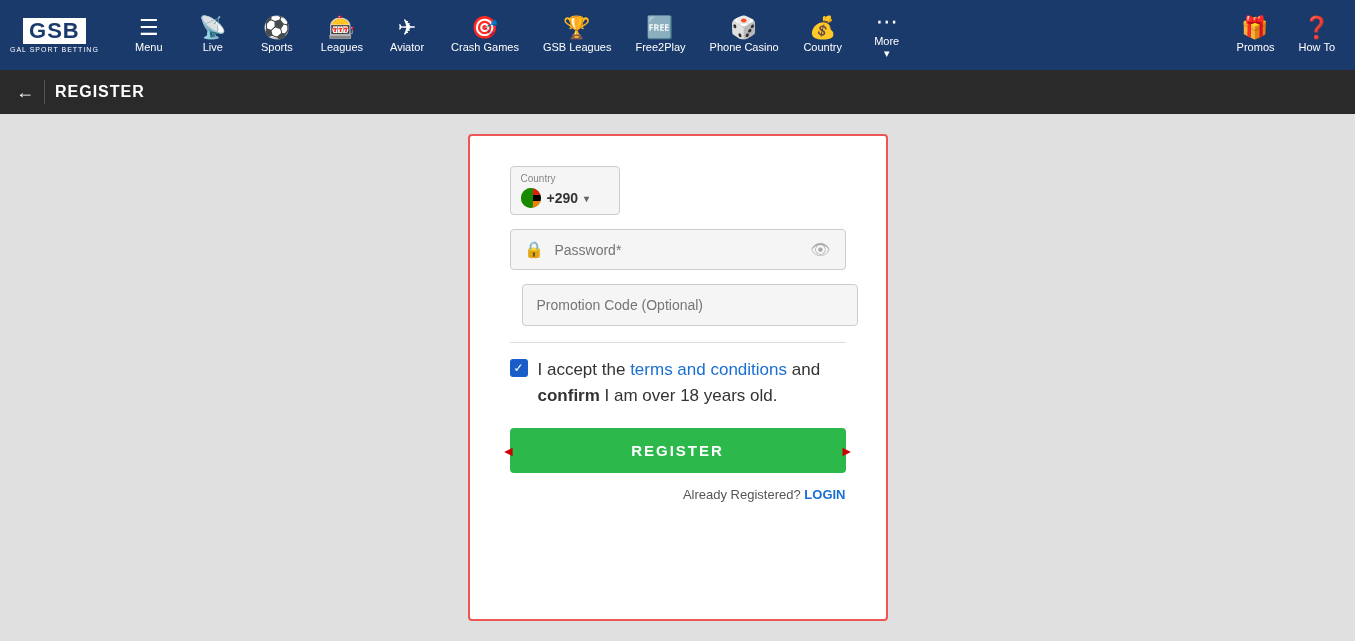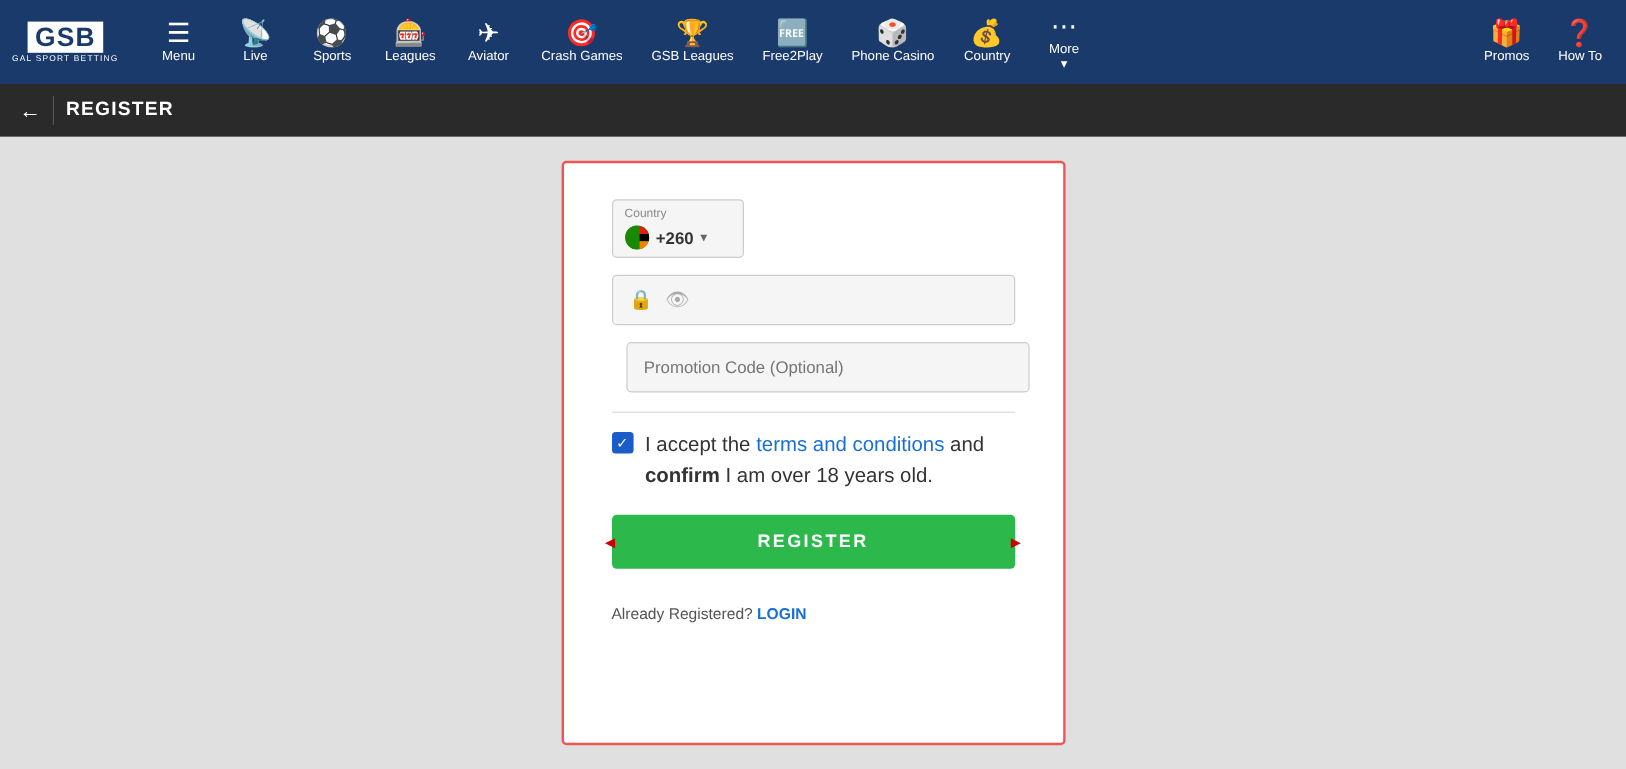--- a/index.html
+++ b/index.html
@@ -257,22 +257,22 @@
       padding: 14px;
       font-size: 15px;
       font-weight: bold;
       letter-spacing: 2px;
       cursor: pointer;
       text-transform: uppercase;
     }
 
     
     .already-registered {
-      text-align: left;
-      margin-top: 30px;
+      text-align: right;
+      margin-top: 14px;
       font-size: 13px;
       color: #555;
     }
     .login-link {
       color: #1a6fd4;
       text-decoration: none;
       font-weight: bold;
     }
 
     
@@ -392,29 +392,30 @@
         <div class="country-value">
           <div class="flag-circle">
             <div class="flag-circle-inner">
               <div class="flag-stripe">
                 <div class="stripe-r"></div>
                 <div class="stripe-b"></div>
                 <div class="stripe-o"></div>
               </div>
             </div>
           </div>
-          <span>+260</span>
+          <span>+290</span>
           <span class="chevron-down">▾</span>
         </div>
       </div>
     </div>
 
     
     <div class="password-row">
       <span class="lock-icon">🔒</span>
+      <input class="password-input" type="password" placeholder="Password*" style="">
       <span class="eye-icon">👁</span>
     </div>
 
     
     <input class="promo-input" type="text" placeholder="Promotion Code (Optional)" style="">
 
     <hr class="form-divider">
 
     
     <div class="terms-row">

